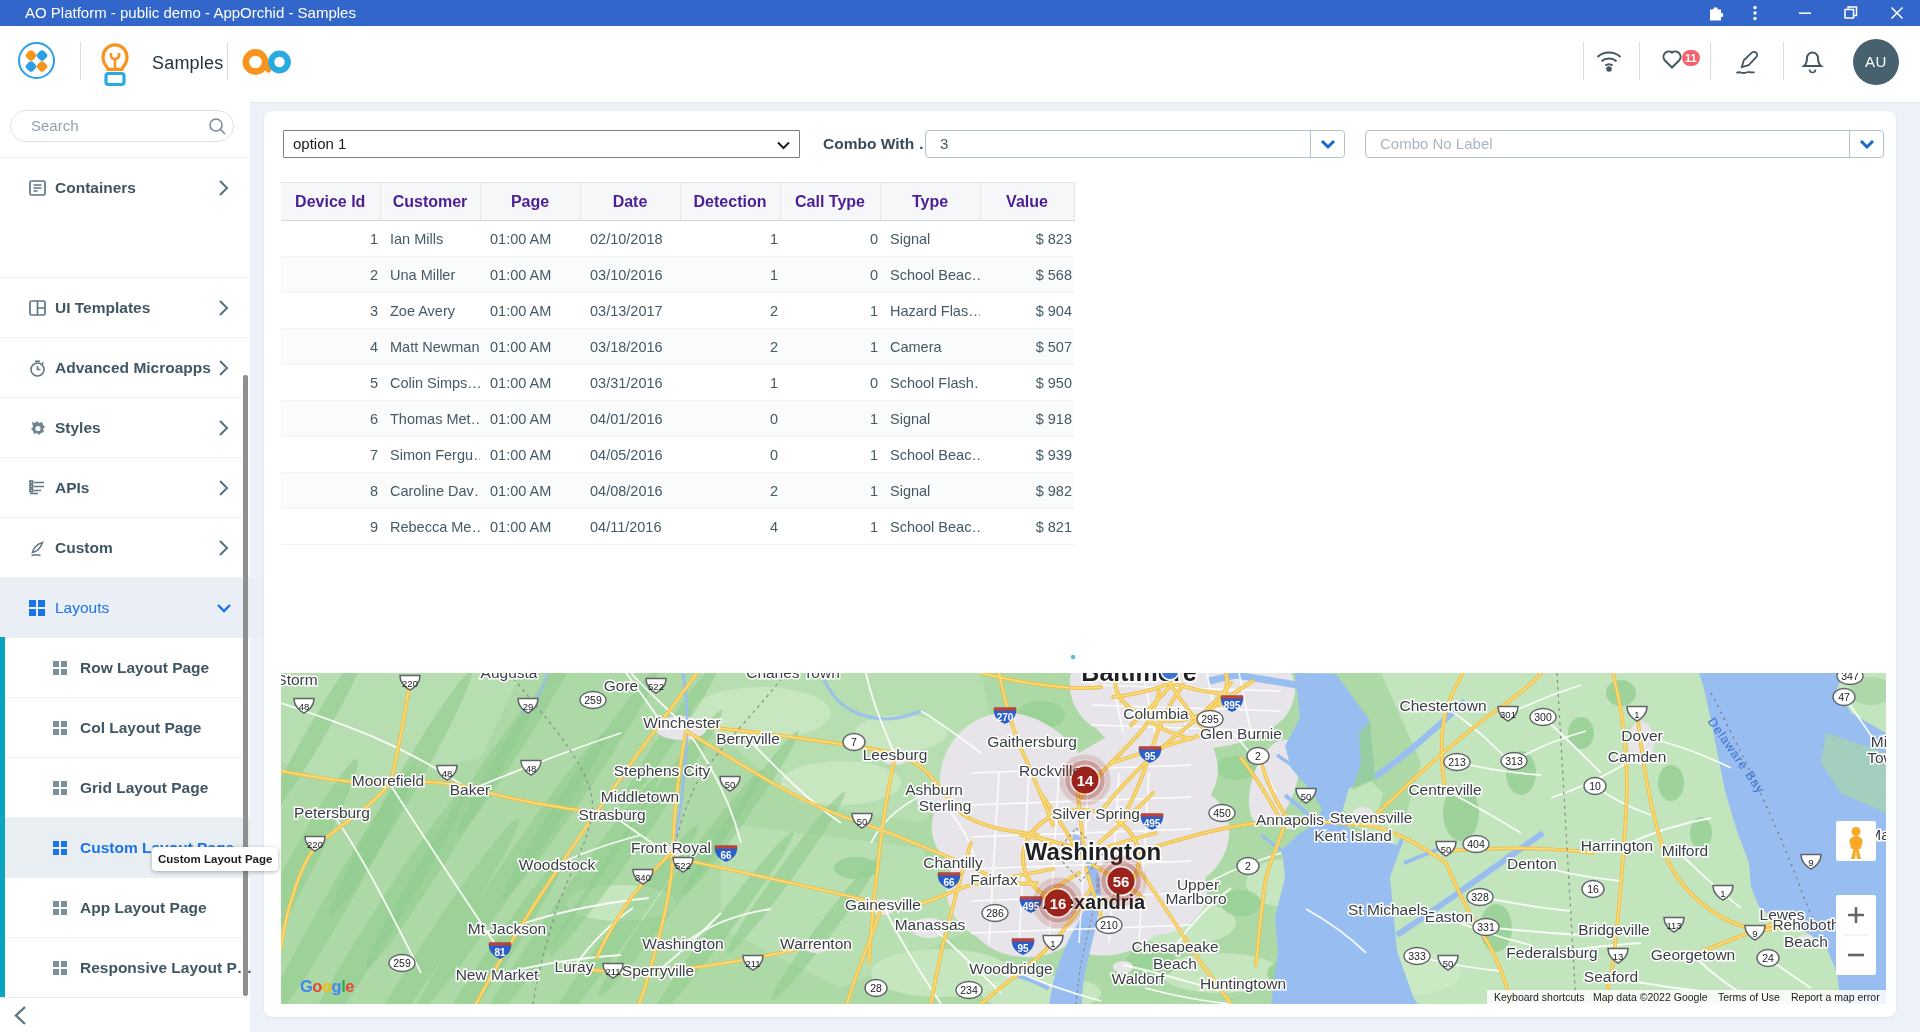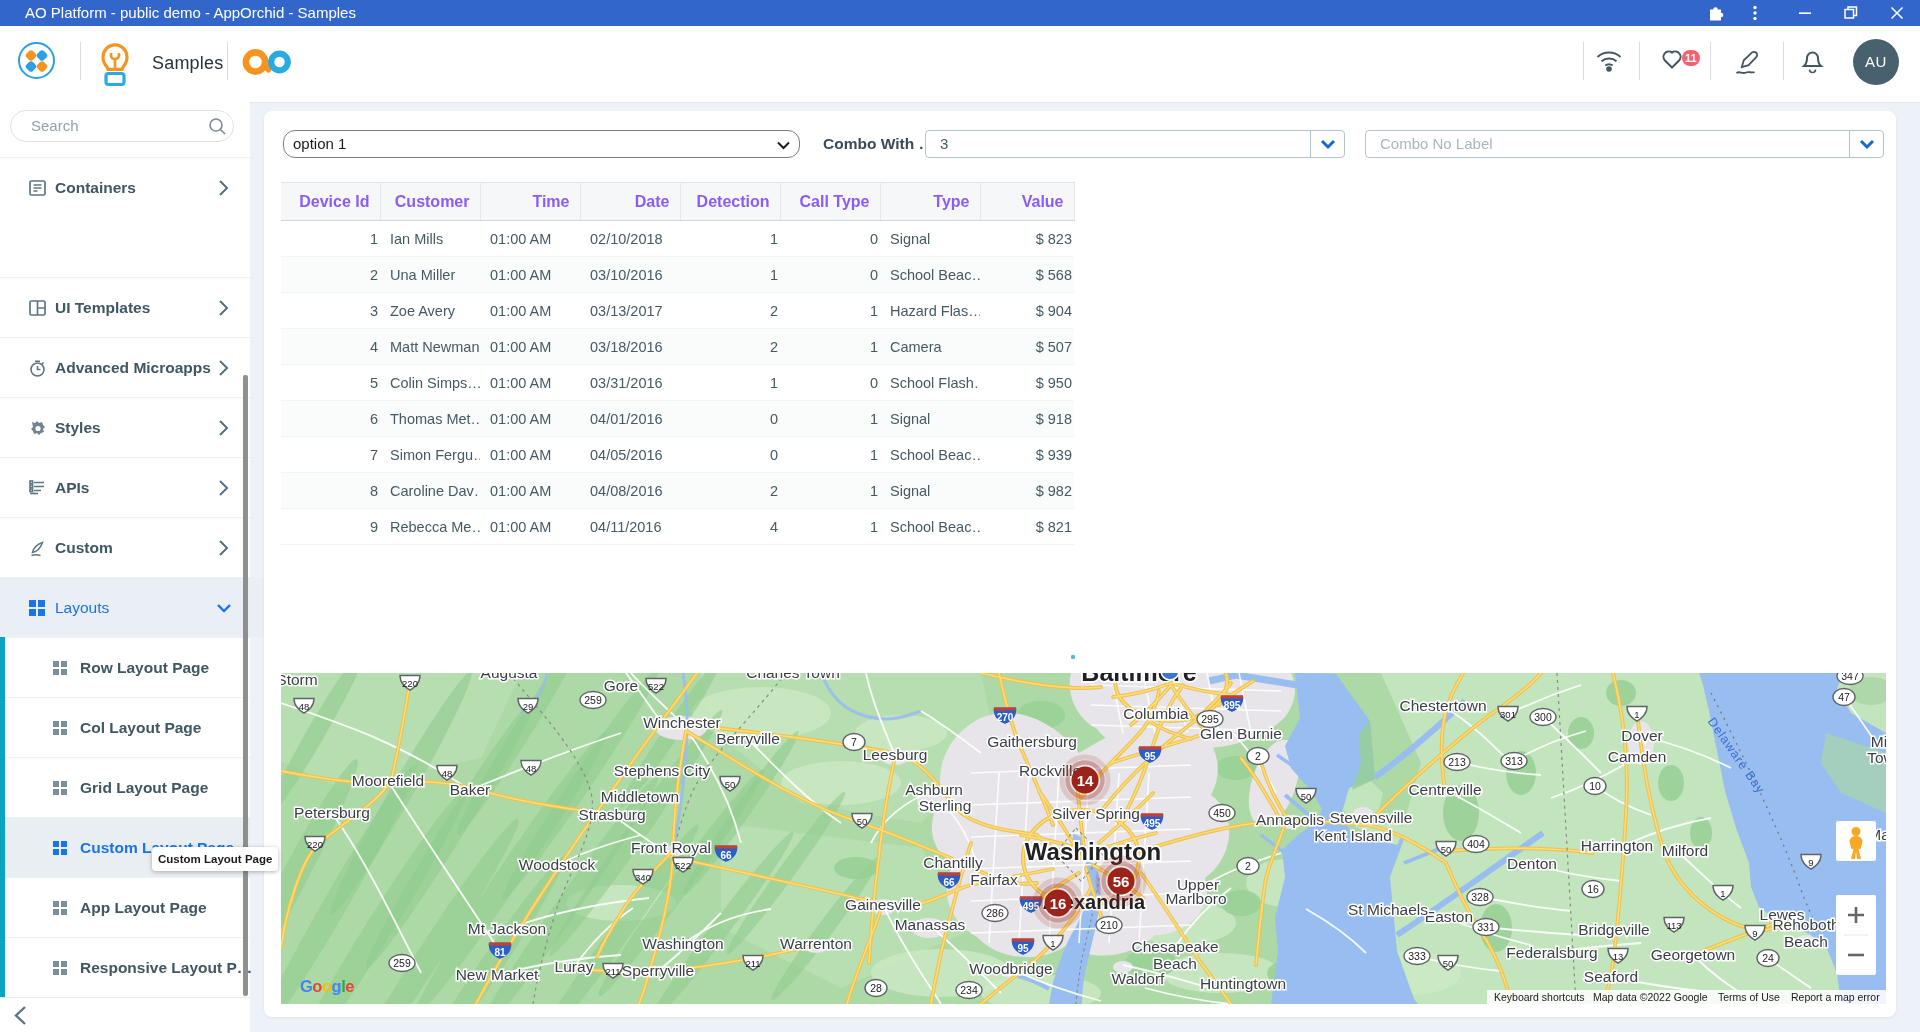--- a/index.html
+++ b/index.html
@@ -27,27 +27,27 @@
 .subitem{position:absolute;left:0;width:250px;height:60px;border-top:1px solid #eef1f4}
 .subitem .lbl{position:absolute;left:80px;top:21px;font-size:15.5px;font-weight:bold;color:#3f5663;white-space:nowrap}
 .subitem .ico{position:absolute;left:53px;top:23px;width:14px;height:14px}
 .subactive{background:#e9eef3}
 .subactive .lbl{color:#1a73e8}
 .cyanbar{position:absolute;left:0;top:546px;width:5px;height:360px;background:#0aa3c2}
 .sscroll{position:absolute;left:243px;top:284px;width:5px;height:621px;background:#8f8f8f;border-radius:2px}
 .collapse{position:absolute;left:0;top:906px;width:250px;height:35px;border-top:1px solid #e8ecf0}
 .tooltip{position:absolute;left:152px;top:756px;height:24px;padding:0 6px;white-space:nowrap;background:#fff;border-radius:4px;box-shadow:0 1px 4px rgba(0,0,0,.3);font-size:11.5px;font-weight:bold;color:#1b1b1b;text-align:center;line-height:24px;z-index:5}
 .card{position:absolute;left:264px;top:111px;width:1632px;height:906px;background:#fff;border-radius:8px;box-shadow:0 1px 3px rgba(60,70,90,.08)}
-.sel{position:absolute;left:19px;top:19px;width:517px;height:28px;border:1px solid #7e7e7e;border-radius:12px;font-size:15px;color:#1b1b1b;line-height:26px;padding-left:9px;background:#fff}
+.sel{position:absolute;left:19px;top:19px;width:517px;height:28px;border:1px solid #7e7e7e;border-radius:1px;font-size:15px;color:#1b1b1b;line-height:26px;padding-left:9px;background:#fff}
 .cwlabel{position:absolute;left:559px;top:24px;font-size:15.5px;font-weight:bold;color:#3a4b57}
 .combo{position:absolute;top:19px;height:28px;border:1px solid #b3c3cc;border-radius:4px;background:#fff;font-size:15px;line-height:26px}
 .combo .cv{position:absolute;left:14px;top:0}
 .combo .cbtn{position:absolute;right:0;top:0;width:34px;height:26px;border-left:1px solid #b3c3cc}
 table.grid{position:absolute;left:17px;top:71px;border-collapse:collapse;font-size:15px;color:#455a64;table-layout:fixed;width:793px}
-table.grid th{height:38px;white-space:nowrap;overflow:hidden;background:#f6f7f8;font-size:16px;color:#8b5cf6;text-align:right;padding:0 10px;border-top:1px solid #e2e5e8;border-bottom:1px solid #cfd8dc;border-right:1px solid #e5e8ea;font-weight:bold}
+table.grid th{height:38px;white-space:nowrap;overflow:hidden;background:#f6f7f8;font-size:16px;color:#4c1d95;text-align:center;padding:0 10px;border-top:1px solid #e2e5e8;border-bottom:1px solid #cfd8dc;border-right:1px solid #e5e8ea;font-weight:bold}
 table.grid td{height:36px;padding:0 2px 0 10px;border-bottom:1px solid #f1f3f4;white-space:nowrap;overflow:hidden;font-size:14.5px}
 table.grid tr.even td{background:#fafbfb}
 td.r,th.r{text-align:right}
 .mapwrap{position:absolute;left:17px;top:562px;width:1605px;height:331px;overflow:hidden}
 </style>
 </head>
 <body>
 <div class="titlebar">
  <div class="tt">AO Platform - public demo - AppOrchid - Samples</div>
  <svg width="1920" height="26">
@@ -310,21 +310,21 @@
         <col style="width:100px">
         <col style="width:100px">
         <col style="width:100px">
         <col style="width:100px">
         <col style="width:94px">
       </colgroup>
   <tbody>
         <tr>
           <th>Device Id</th>
           <th>Customer</th>
-          <th>Time</th>
+          <th>Page</th>
           <th>Date</th>
           <th>Detection</th>
           <th>Call Type</th>
           <th>Type</th>
           <th>Value</th>
         </tr>
   <tr>
           <td class="r">1</td>
           <td>Ian Mills</td>
           <td>01:00 AM</td>

